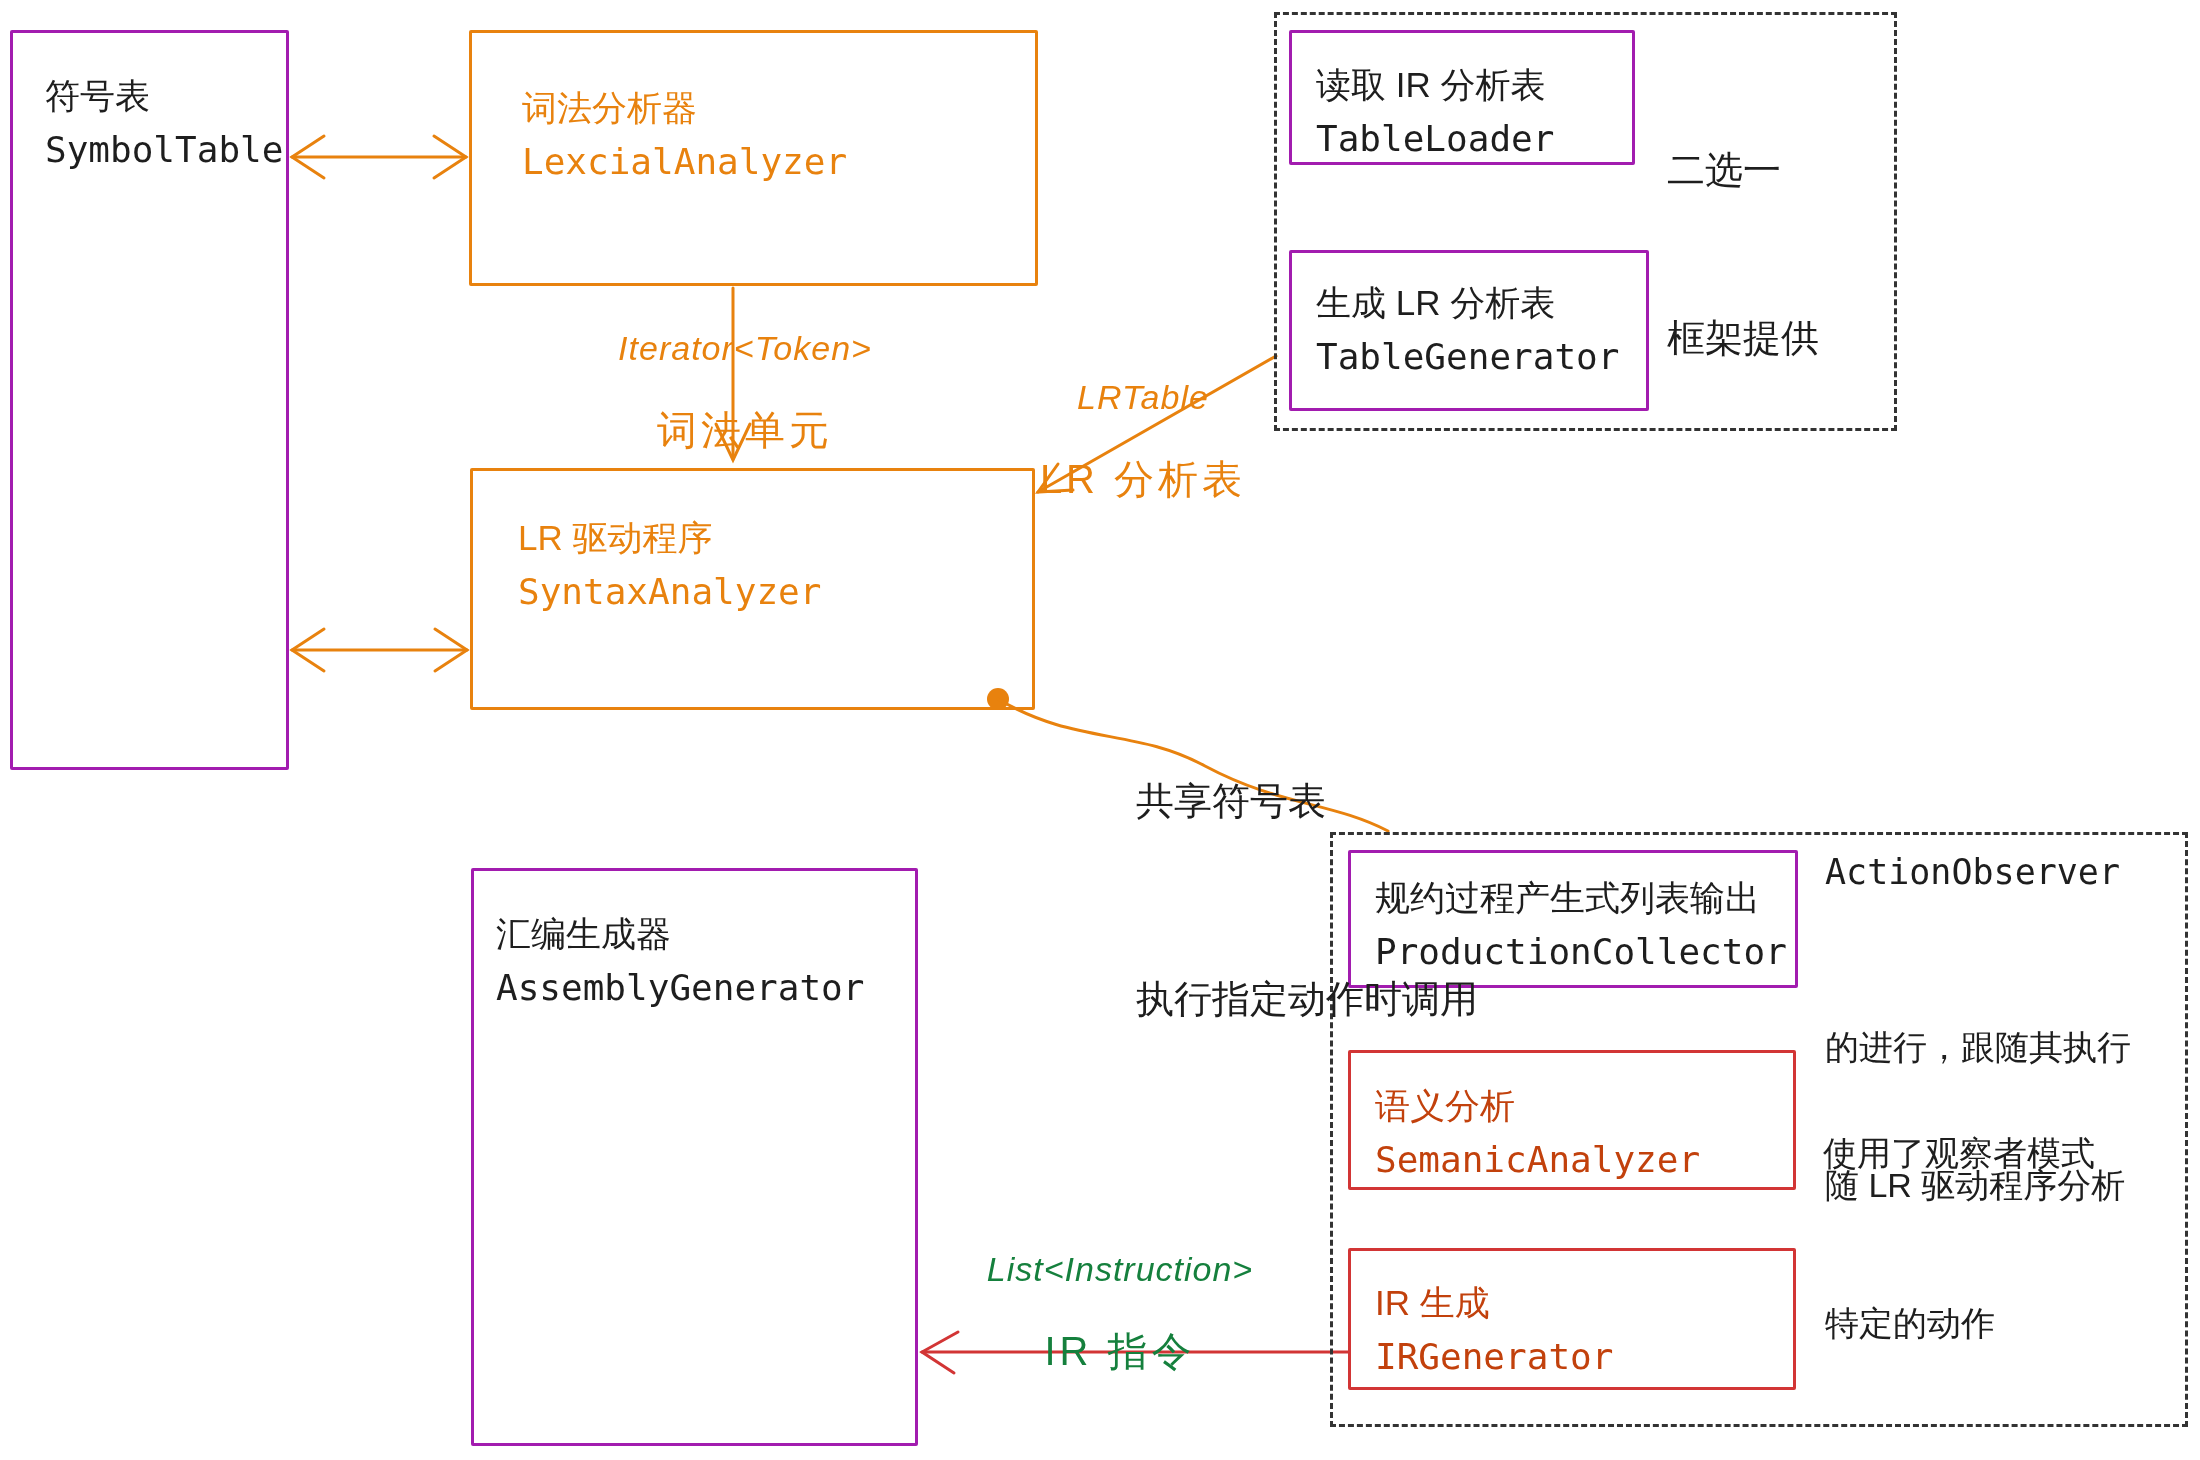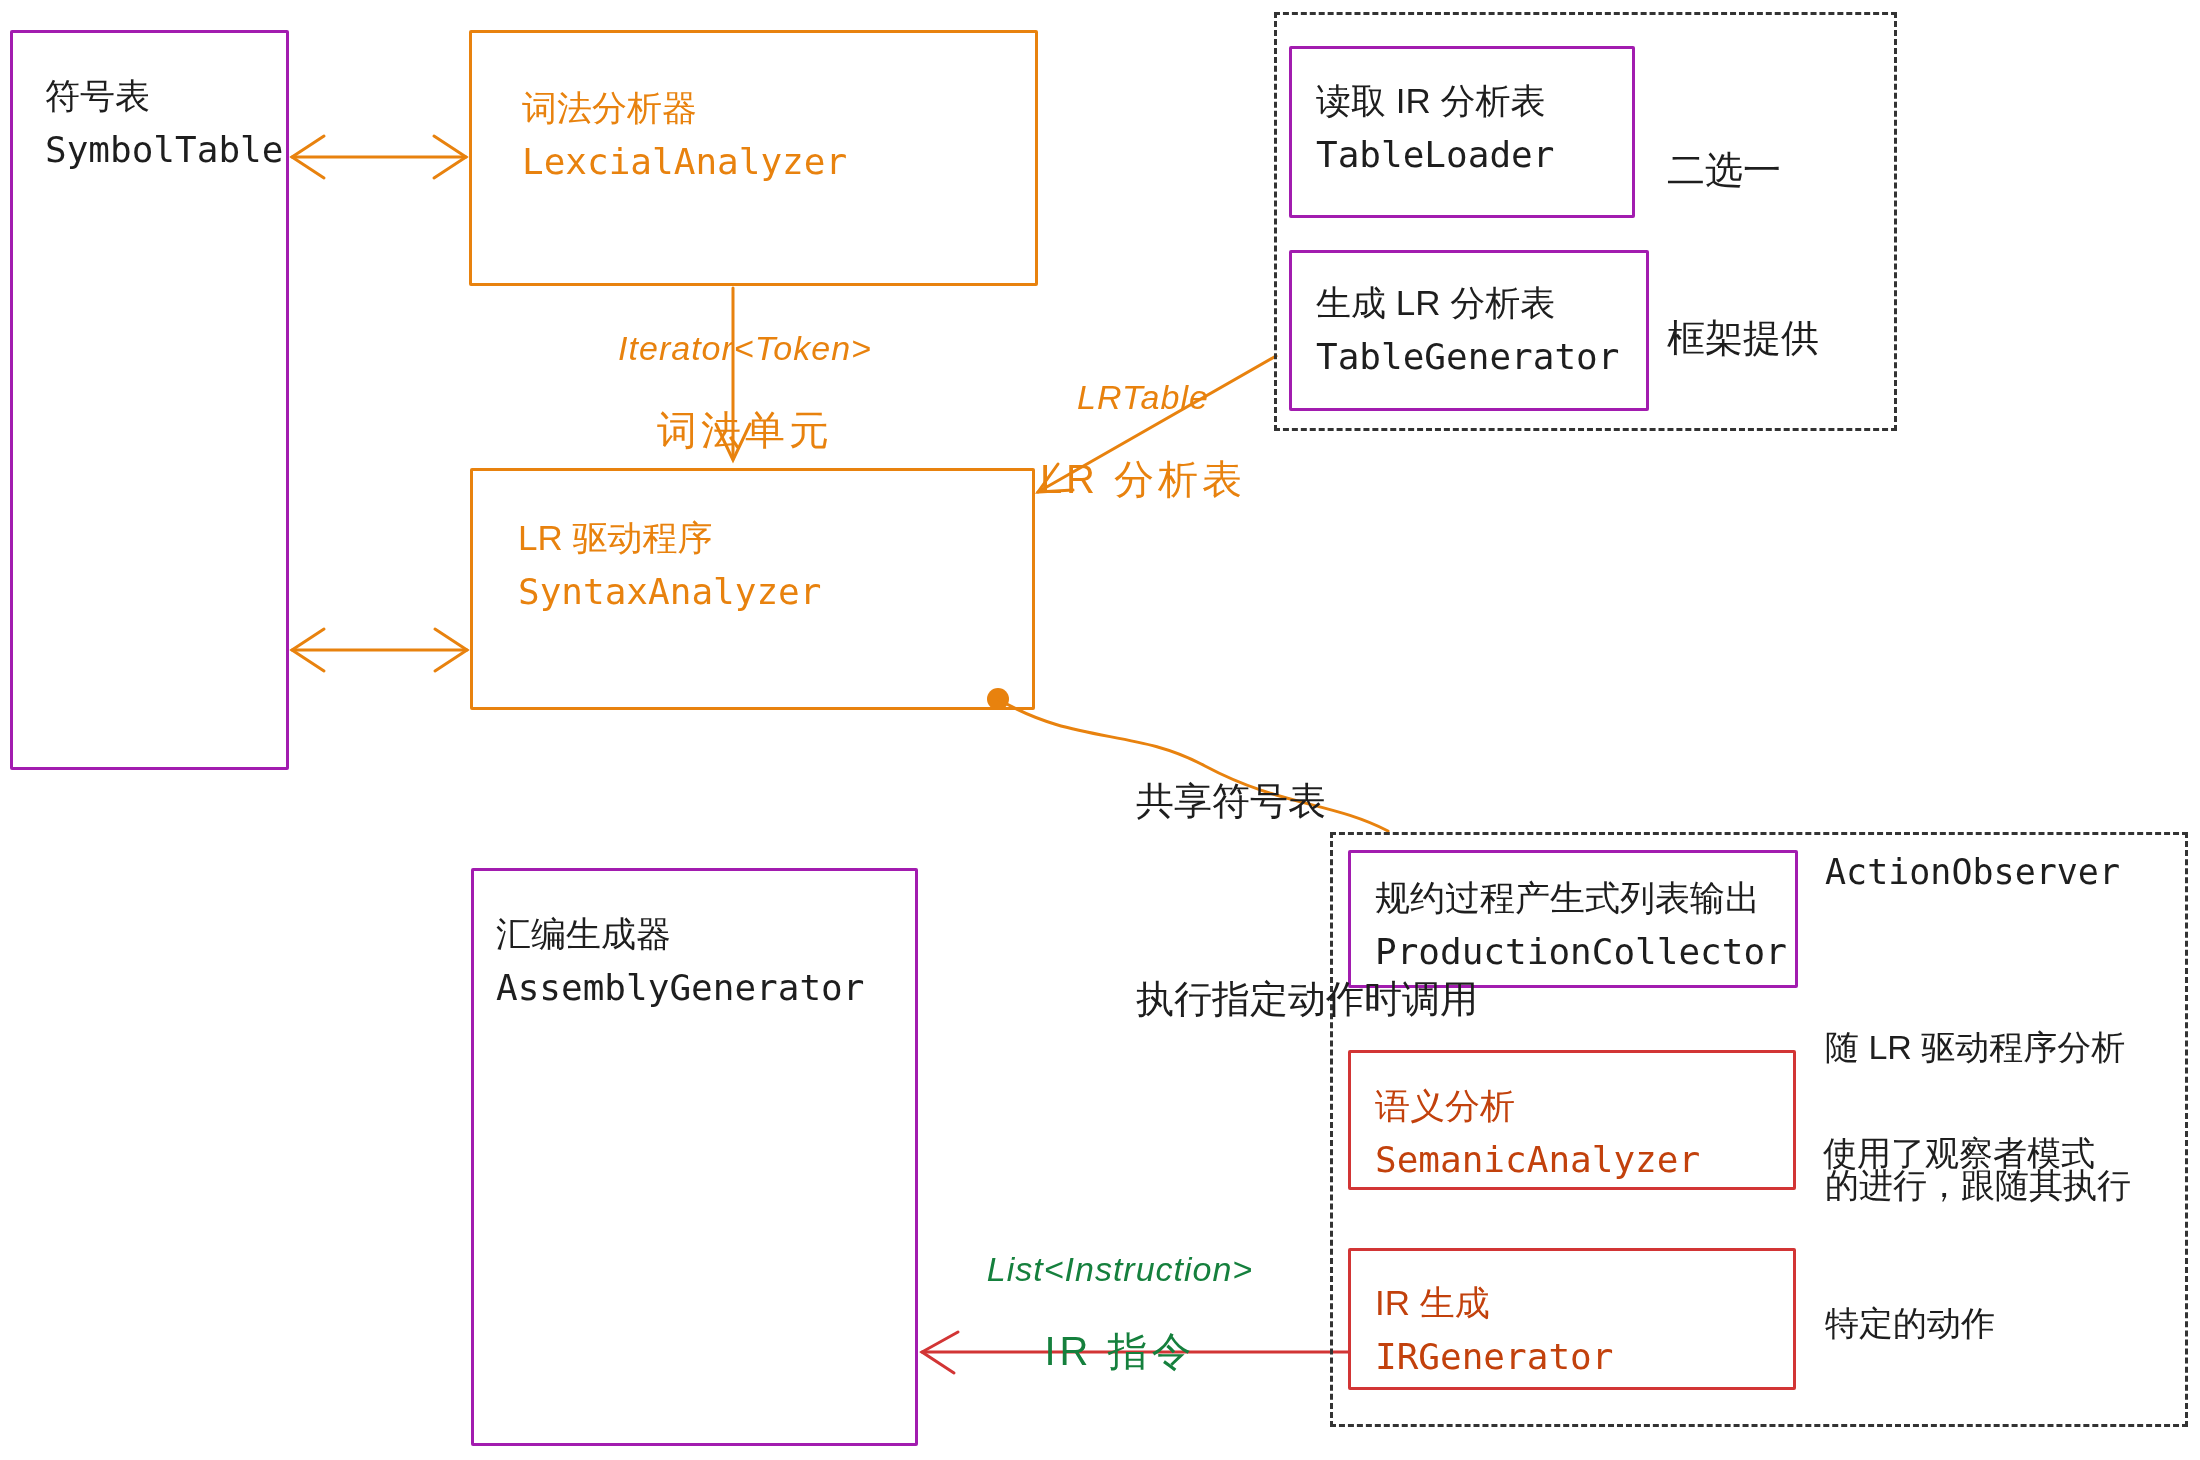--- a/index.html
+++ b/index.html
@@ -117,21 +117,21 @@
   <div class="box orange" style="left:470px;top:468px;width:565px;height:242px;padding:40px 10px 0 45px;">
     <span class="l1">LR 驱动程序</span>
     <span class="l2">SyntaxAnalyzer</span>
   </div>
 
   <div class="box" style="left:471px;top:868px;width:447px;height:578px;padding:36px 10px 0 22px;">
     <span class="l1">汇编生成器</span>
     <span class="l2">AssemblyGenerator</span>
   </div>
 
-  <div class="box" style="left:1289px;top:46px;width:346px;height:172px;padding:25px 5px 0 24px;">
+  <div class="box" style="left:1289px;top:30px;width:346px;height:135px;padding:25px 5px 0 24px;">
     <span class="l1">读取 IR 分析表</span>
     <span class="l2">TableLoader</span>
   </div>
 
   <div class="box" style="left:1289px;top:250px;width:360px;height:161px;padding:23px 5px 0 24px;">
     <span class="l1">生成 LR 分析表</span>
     <span class="l2">TableGenerator</span>
   </div>
 
   <div class="box" style="left:1348px;top:850px;width:450px;height:138px;padding:18px 13px 0 24px;">
@@ -170,20 +170,20 @@
   </div>
 
   <div class="note choicenote" style="left:1667px;top:30px;">
     <span class="nl">二选一</span>
     <span class="nl">框架提供</span>
   </div>
 
   <div class="note obs-title" style="left:1825px;top:852px;">ActionObserver</div>
 
   <div class="note obs-desc" style="left:1825px;top:932px;">
+    <span class="nl">的进行，跟随其执行</span>
     <span class="nl">随 LR 驱动程序分析</span>
-    <span class="nl">的进行，跟随其执行</span>
     <span class="nl">特定的动作</span>
   </div>
 
   <div class="note obs-desc" style="left:1823px;top:1130px;">使用了观察者模式</div>
 
 </div>
 
 </body></html>

